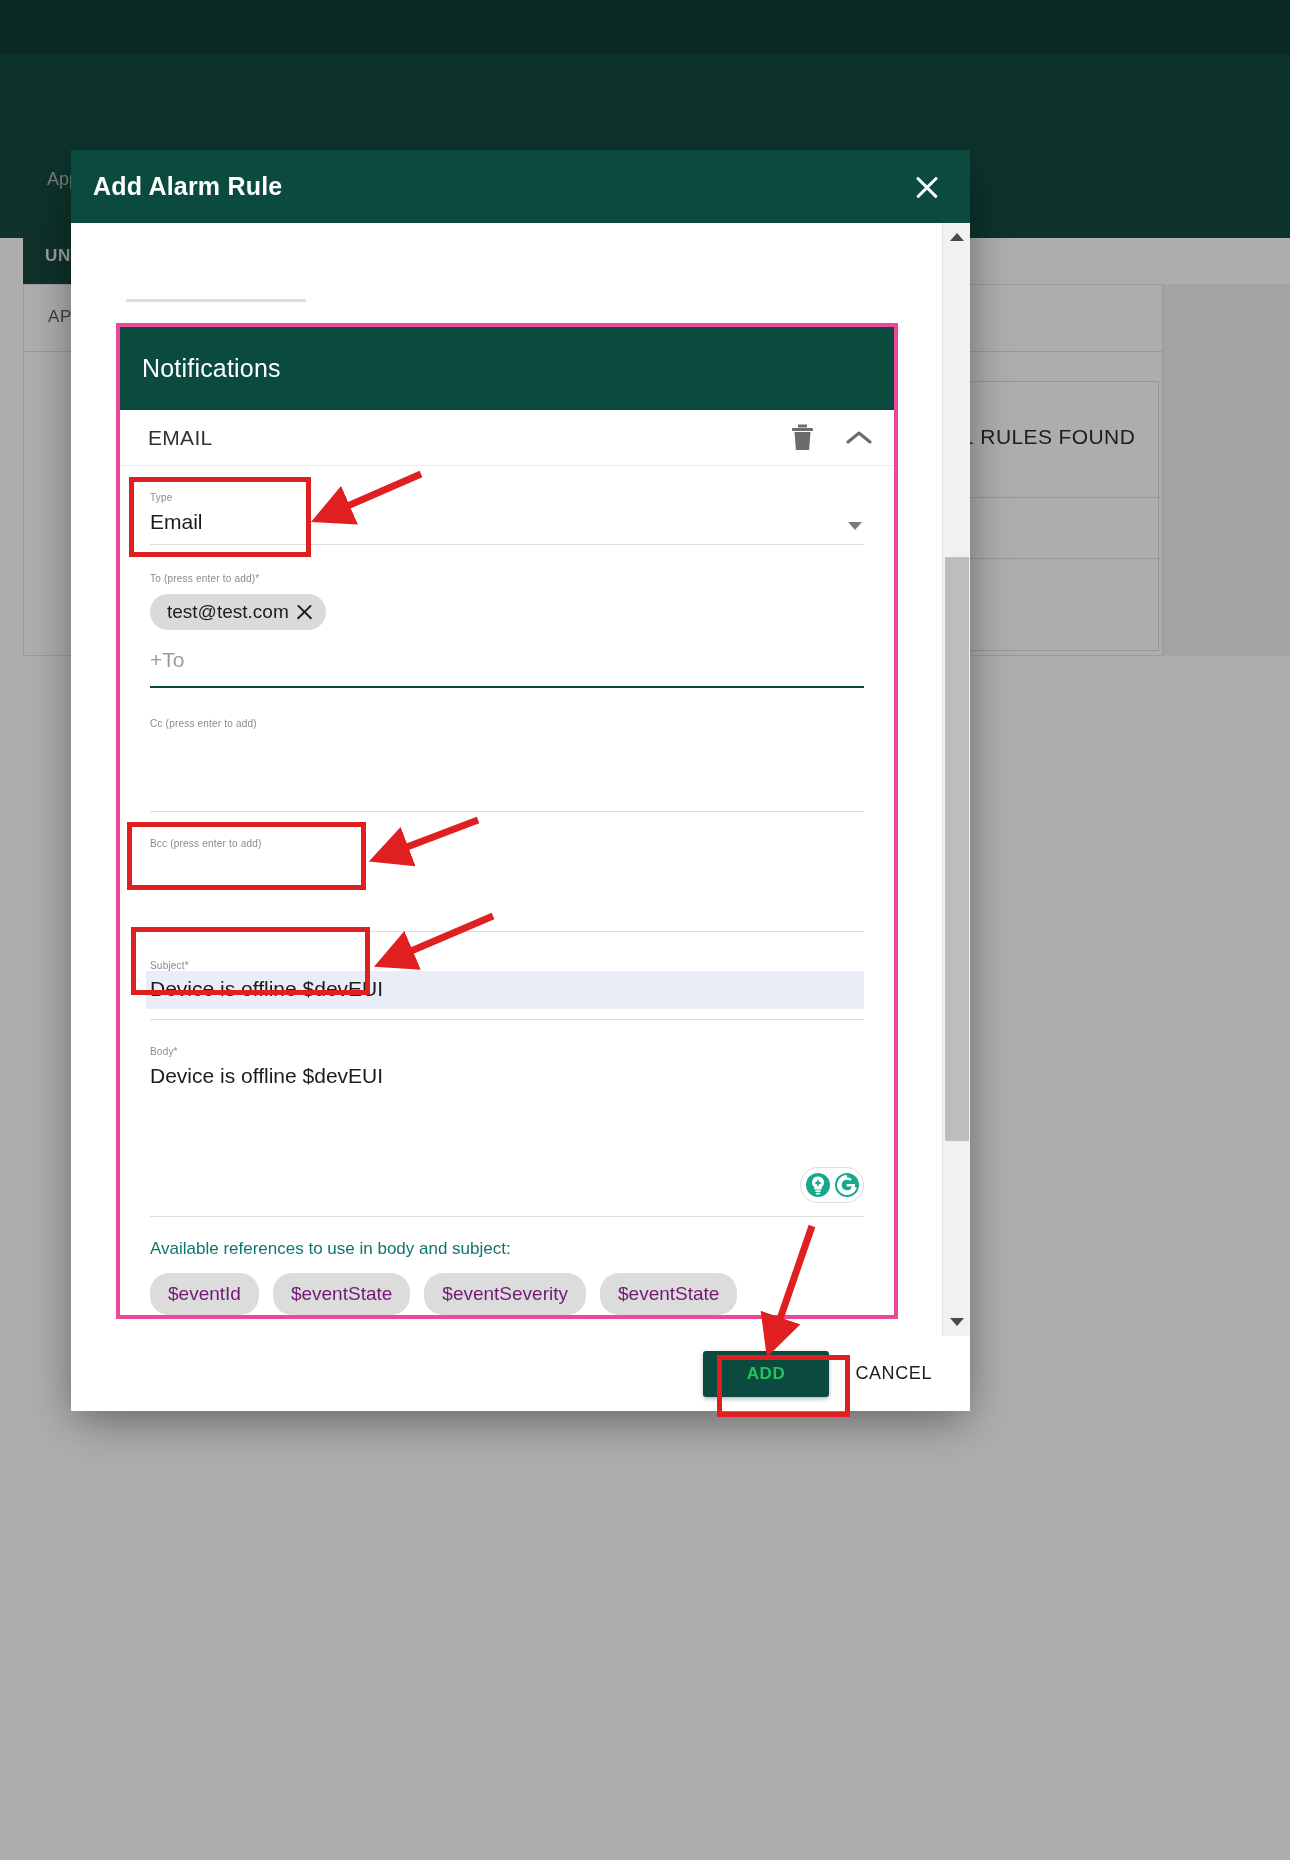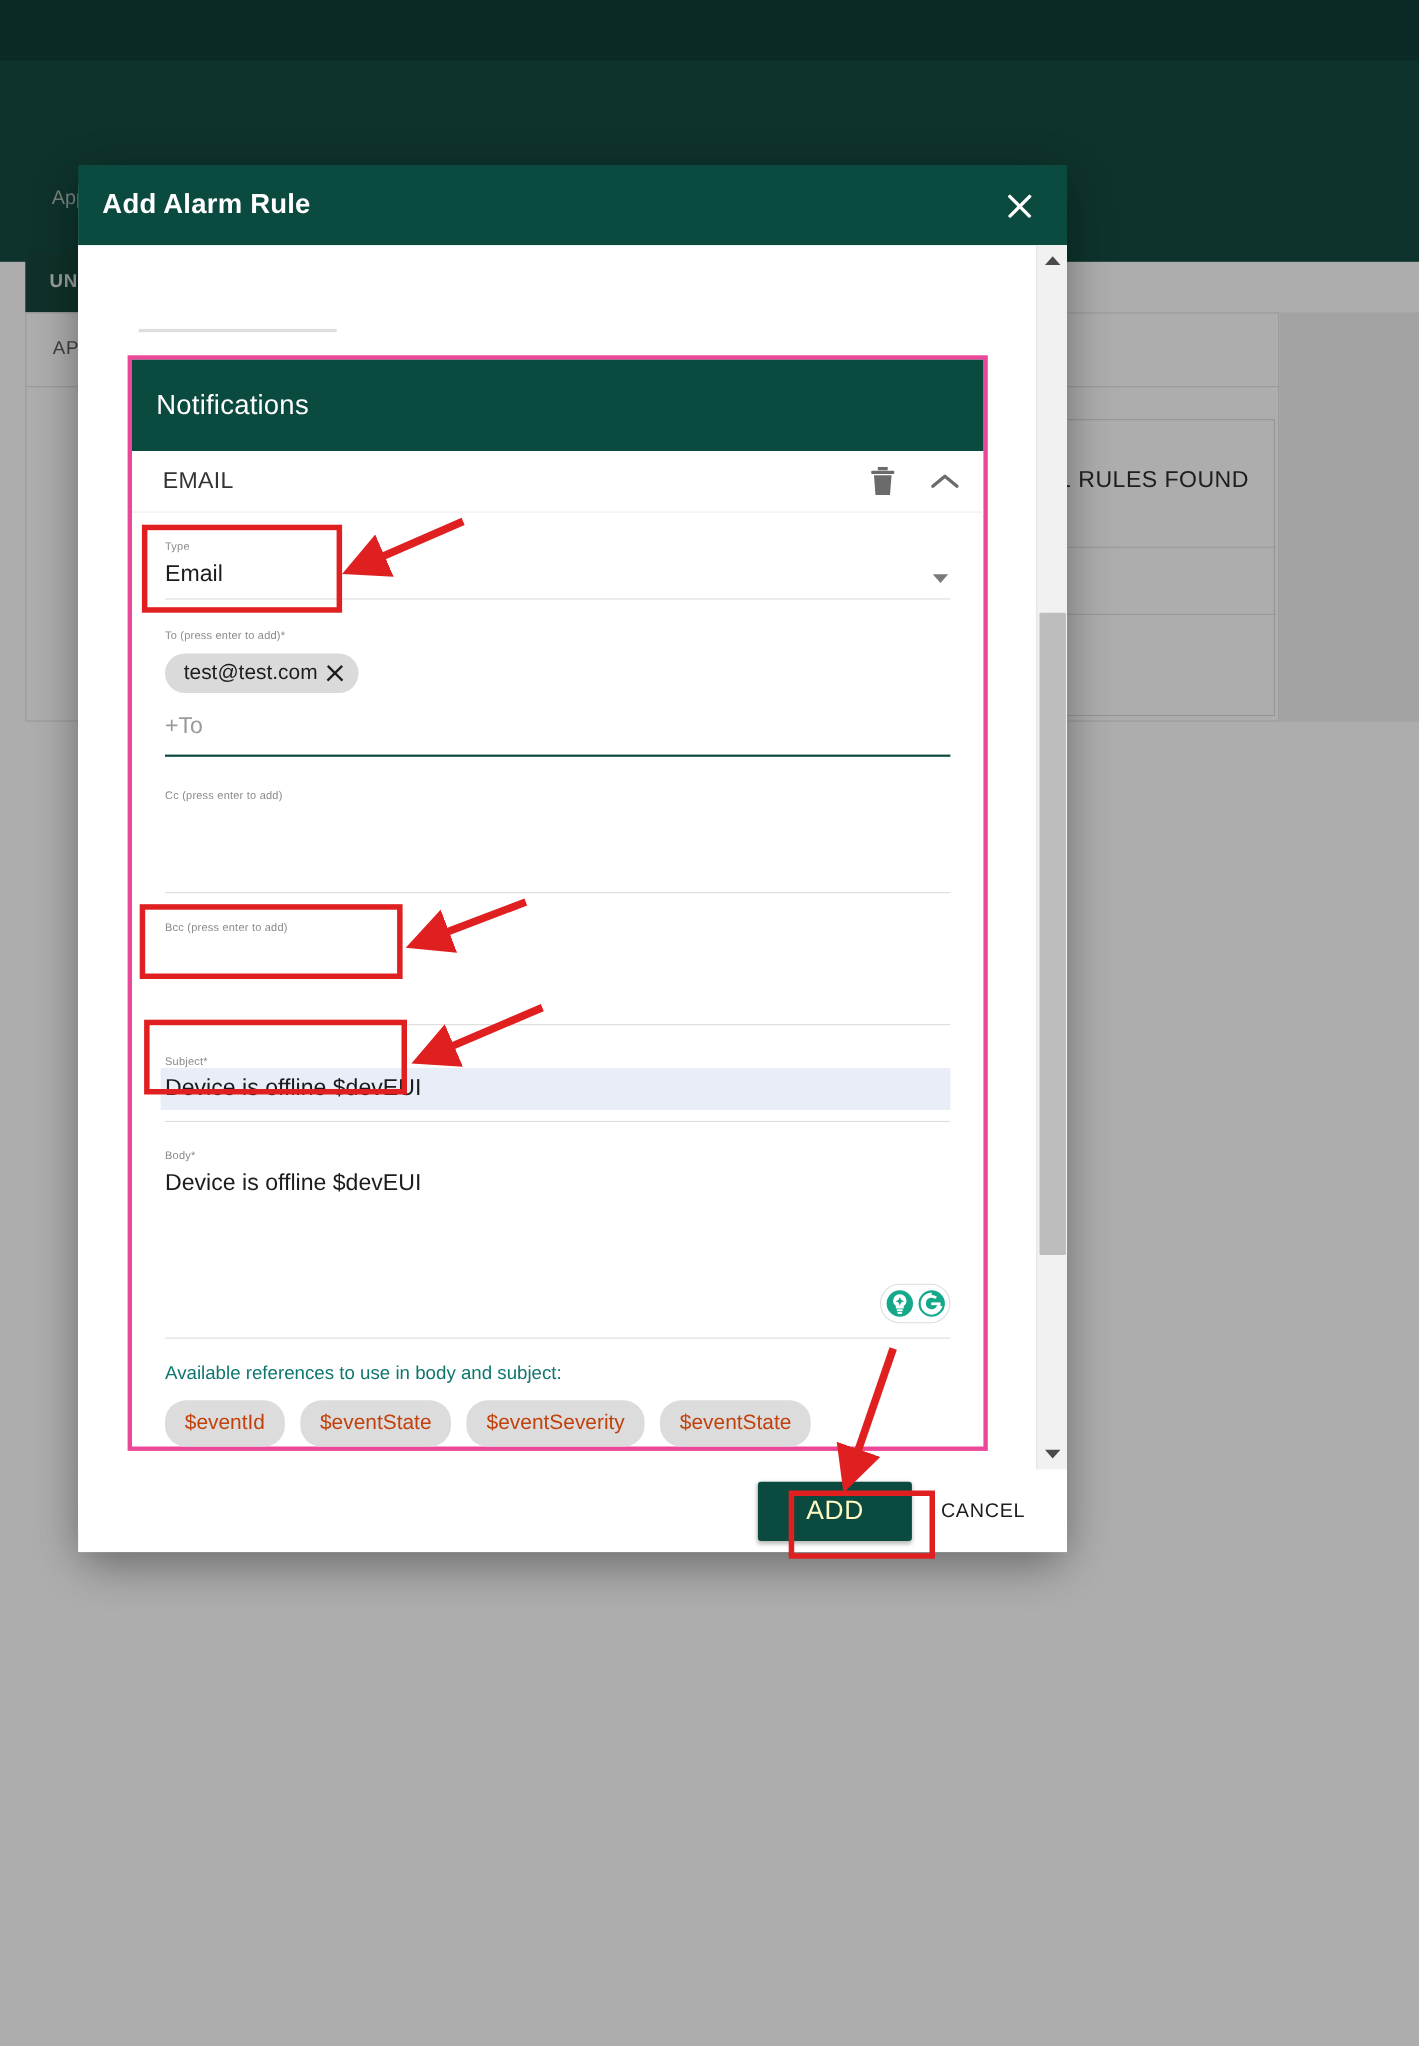--- a/index.html
+++ b/index.html
@@ -193,31 +193,31 @@
     position:absolute; right:0; bottom:14px;
     width:64px; height:36px; border:1px solid #dcdcdc; border-radius:20px;
     background:#fff; display:flex; align-items:center; justify-content:center; gap:3px;
   }
 
   .refs-label{
     font-size:17px; color:#0f766e; margin-top:22px;
   }
   .refs-wrap{ margin-top:14px; display:flex; flex-wrap:wrap; gap:14px 14px; }
   .ref-chip{
-    background:#dcdcdc; color:#c2410c; border-radius:19px;
+    background:#dcdcdc; color:#701a75; border-radius:19px;
     padding:10px 18px; font-size:19px;
   }
 
   .dialog-footer{
     position:absolute; left:0; bottom:0; width:899px; height:75px;
     background:#fff; display:flex; align-items:center; justify-content:flex-end;
     padding-right:22px; gap:10px;
   }
   .btn-add{
-    background:#0b4a3f; color:#fef9c3; font-weight:normal; font-size:24px;
+    background:#0b4a3f; color:#22c55e; font-weight:bold; font-size:17px;
     letter-spacing:.6px; padding:13px 44px; border:none; border-radius:3px;
     box-shadow:0 2px 4px rgba(0,0,0,.28); cursor:pointer;
   }
   .btn-cancel{
     background:transparent; color:#1d1d1d; font-size:18px;
     letter-spacing:.6px; padding:13px 16px; border:none; cursor:pointer;
   }
 
   
   #dialog-scrollbar{

